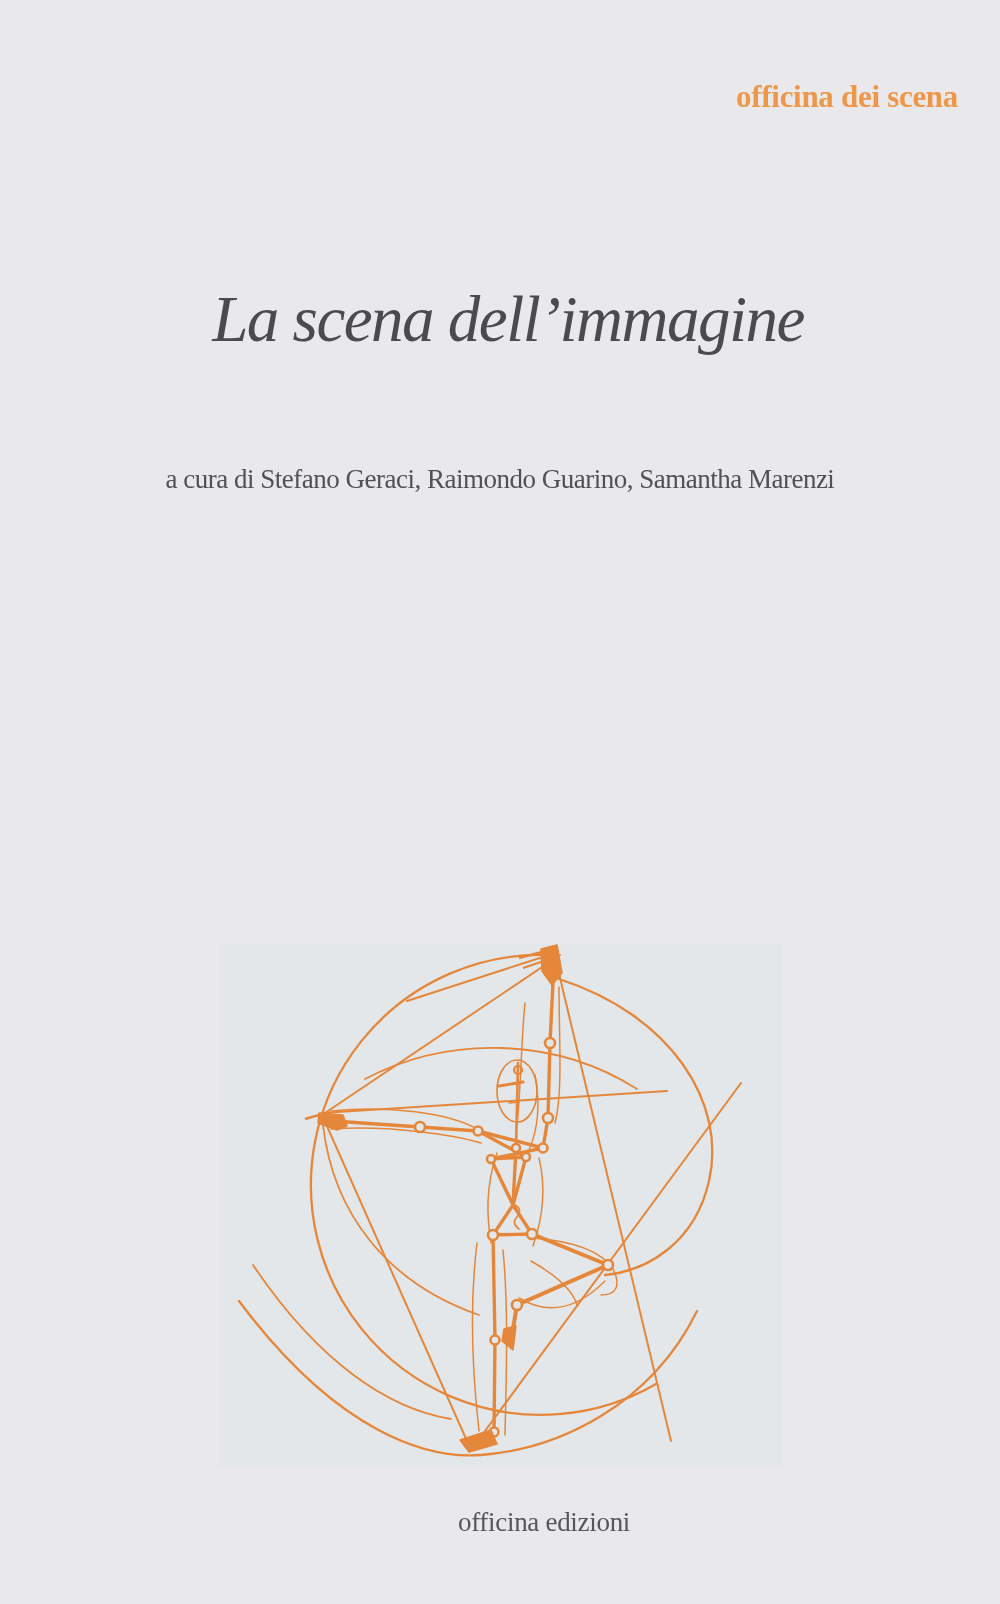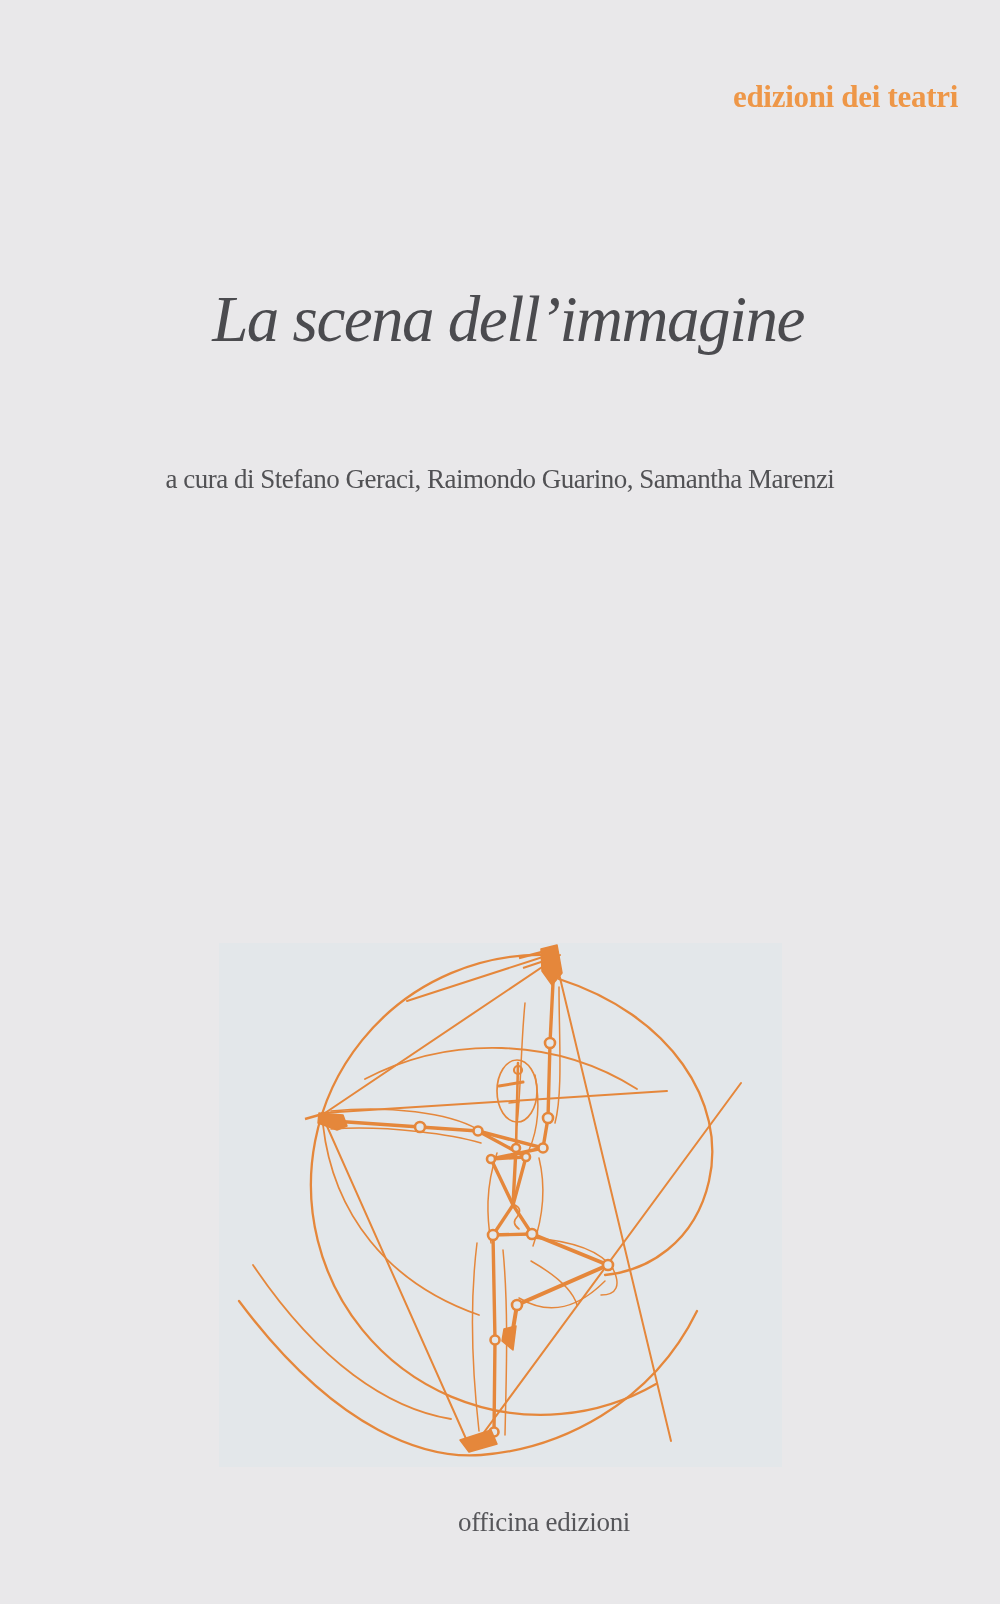--- a/index.html
+++ b/index.html
@@ -62,21 +62,21 @@
     letter-spacing: -0.3px;
     color: var(--publisher_text, #56565a);
     margin-left: 44px;
   }
 </style>
 </head>
 <body>
 
 <div>
 
-  <div class="series">edizioni dei teatri</div>
+  <div class="series">officina dei scena</div>
 
   <h1 class="title">La scena dell’immagine</h1>
 
   <div class="editors">a cura di Stefano Geraci, Raimondo Guarino, Samantha Marenzi</div>
 
   <div class="panel">
     <svg width="563" height="524" viewBox="0 0 563 524" xmlns="http://www.w3.org/2000/svg">
 
       <g fill="none" stroke="var(--accent)" stroke-linecap="round">
         <path d="M 330 12 A 230 230 0 1 0 437 441" stroke-width="2.3"></path>

